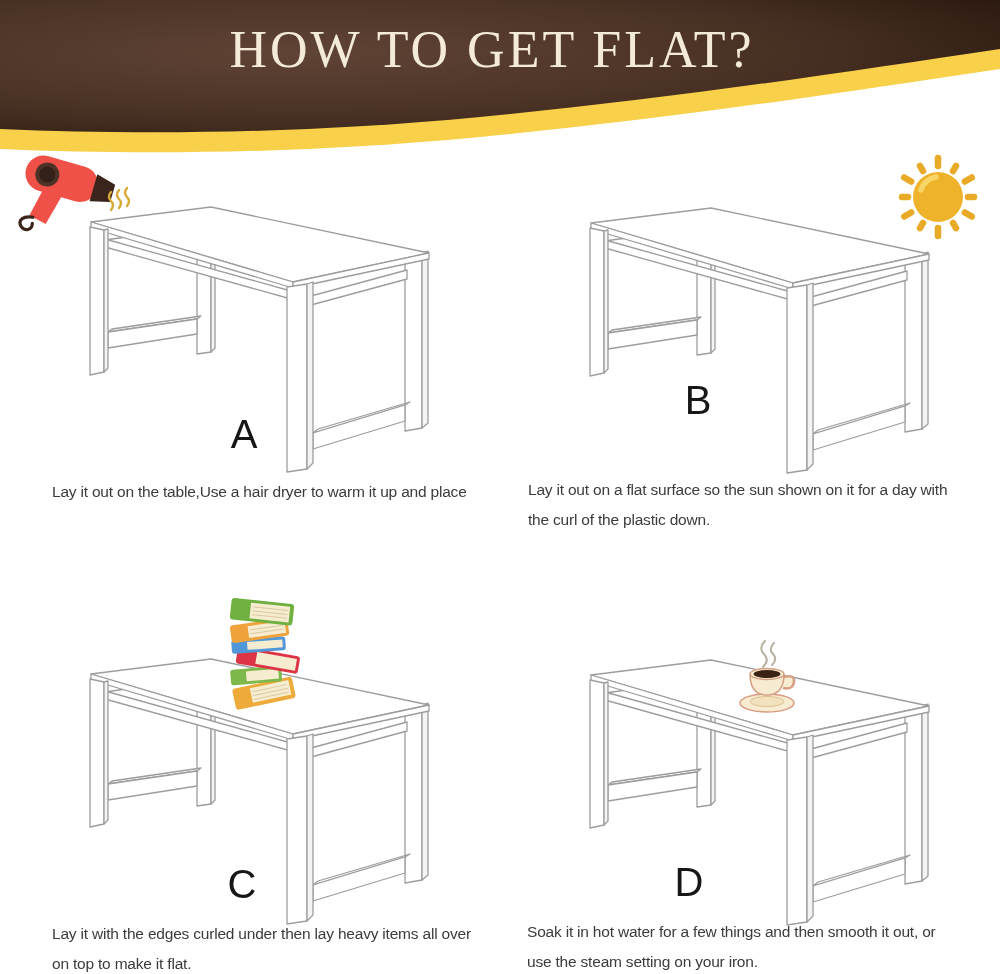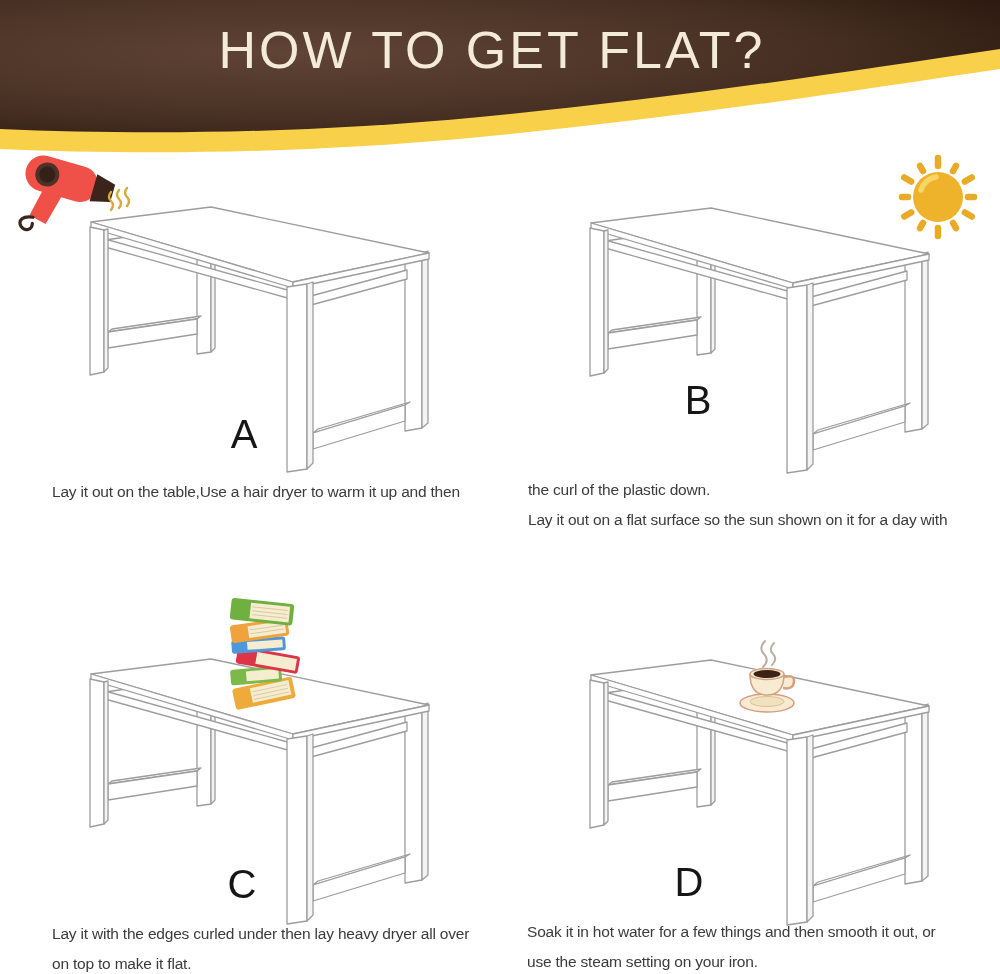--- a/index.html
+++ b/index.html
@@ -1,20 +1,20 @@
 <!DOCTYPE html>
 <html><head>
 <meta charset="utf-8">
 <style>
   html,body{margin:0;padding:0;background:#fff;}
   .page{position:relative;width:1000px;height:974px;background:#ffffff;overflow:hidden;
         font-family:"Liberation Sans",sans-serif;}
   .banner{position:absolute;left:0;top:0;}
   .title{position:absolute;left:492px;top:20px;transform:translateX(-50%);
-         font-family:Liberation Sans, sans-serif;font-size:52px;font-weight:400;
+         font-family:Liberation Serif, serif;font-size:52px;font-weight:400;
          letter-spacing:3px;color:#f4ead8;white-space:nowrap;}
   .panel{position:absolute;width:500px;}
   .panel-a{left:0;top:150px;height:395px;}
   .panel-b{left:500px;top:150px;height:395px;}
   .panel-c{left:0;top:595px;height:379px;}
   .panel-d{left:500px;top:595px;height:379px;}
   .tbl{position:absolute;width:390px;height:280px;}
   .icon{position:absolute;}
   .letter{position:absolute;transform:translateX(-50%);
           font-size:40px;font-weight:400;color:#161616;line-height:1;}
@@ -92,21 +92,21 @@
       </g>
       <g stroke="#d8ab36" stroke-width="2.4" fill="none" stroke-linecap="round">
         <path d="M93,40 q-4,5 0,9 q4,4 0,9"></path>
         <path d="M101,38 q-4,5 0,9 q4,4 0,9"></path>
         <path d="M109,36 q-4,5 0,9 q4,4 0,9"></path>
       </g>
     </svg>
 
     <div class="letter" style="left:244px;top:264px">A</div>
     <div class="caption" style="left:52px;top:329px">
-      <div class="cap-line">Lay it out on the table,Use a hair dryer to warm it up and then</div>
+      <div class="cap-line">Lay it out on the table,Use a hair dryer to warm it up and place</div>
     </div>
   </section>
 
   <section class="panel panel-b">
     <svg class="tbl" style="left:85px;top:46px" viewBox="0 0 390 280">
         <use href="#tbl"></use>
       </svg>
 
     <svg class="icon" style="left:393px;top:2px" width="90" height="90" viewBox="0 0 90 90">
       <g stroke="#e9ab27" stroke-width="6.5" stroke-linecap="round">
@@ -122,22 +122,22 @@
         <line x1="45" y1="9" x2="45" y2="15" transform="rotate(270 45 45)"></line>
         <line x1="45" y1="6" x2="45" y2="14" transform="rotate(300 45 45)"></line>
         <line x1="45" y1="9" x2="45" y2="15" transform="rotate(330 45 45)"></line>
       </g>
       <circle cx="45" cy="45" r="25" fill="#efb32b"></circle>
       <path d="M28,38 A19,19 0 0 1 43,25" stroke="#f8d567" stroke-width="5.5" fill="none" stroke-linecap="round"></path>
     </svg>
 
     <div class="letter" style="left:198px;top:230px">B</div>
     <div class="caption" style="left:28px;top:327px">
+      <div class="cap-line">Lay it out on a flat surface so the sun shown on it for a day with</div>
       <div class="cap-line">the curl of the plastic down.</div>
-      <div class="cap-line">Lay it out on a flat surface so the sun shown on it for a day with</div>
     </div>
   </section>
 
   <section class="panel panel-c">
     <svg class="tbl" style="left:85px;top:52px" viewBox="0 0 390 280">
         <use href="#tbl"></use>
       </svg>
 
     <svg class="icon" style="left:222px;top:3px" width="80" height="113" viewBox="0 0 80 115">
 
@@ -170,21 +170,21 @@
 
       <g transform="rotate(6 40 14)">
         <rect x="8" y="3" width="64" height="22" rx="3" fill="#6fb041"></rect>
         <rect x="28" y="6" width="40" height="16" fill="#f6ecd0"></rect>
         <path d="M30,10 h36 M30,14 h36 M30,18 h36" stroke="#dcc9a2" stroke-width="1" fill="none"></path>
       </g>
     </svg>
 
     <div class="letter" style="left:242px;top:269px">C</div>
     <div class="caption" style="left:52px;top:326px">
-      <div class="cap-line">Lay it with the edges curled under then lay heavy dryer all over</div>
+      <div class="cap-line">Lay it with the edges curled under then lay heavy items all over</div>
       <div class="cap-line">on top to make it flat.</div>
     </div>
   </section>
 
   <section class="panel panel-d">
     <svg class="tbl" style="left:85px;top:53px" viewBox="0 0 390 280">
         <use href="#tbl"></use>
       </svg>
 
     <svg class="icon" style="left:227px;top:42px" width="80" height="82" viewBox="0 0 80 82">

